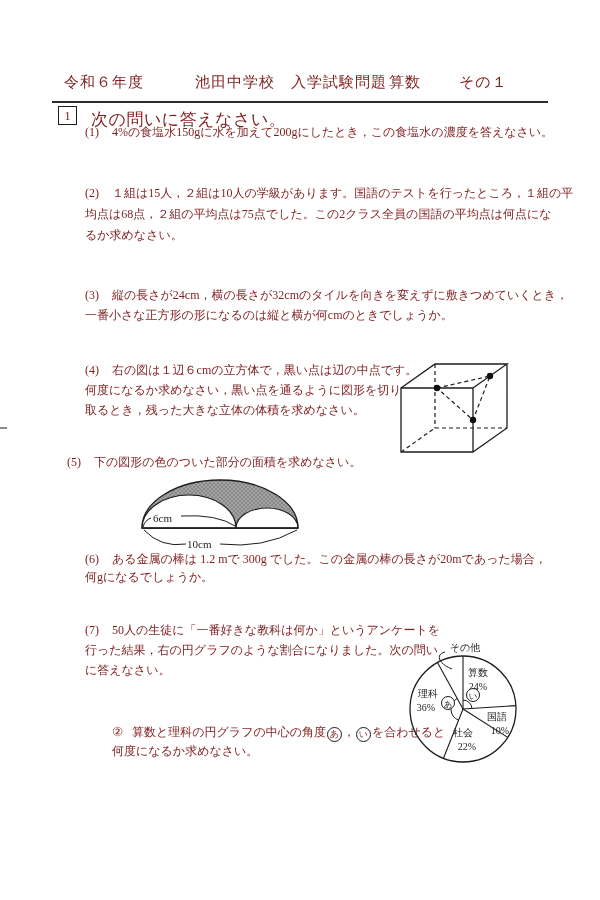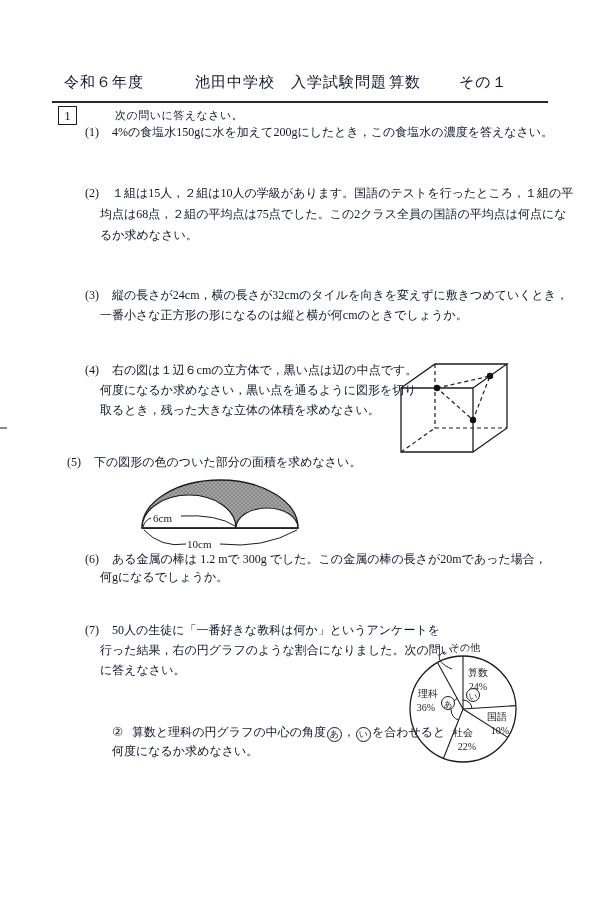--- a/index.html
+++ b/index.html
@@ -1,34 +1,34 @@
 <!DOCTYPE html>
 <html><head>
 <meta charset="utf-8">
 <style>
   html,body{margin:0;padding:0;background:#e8e8e8;}
   .page{
     position:relative;width:600px;height:900px;background:#ffffff;
-    font-family:"Liberation Serif","DejaVu Serif",serif;color:#0f172a;
+    font-family:"Liberation Serif","DejaVu Serif",serif;color:#7f1d1d;
     overflow:hidden;
   }
   .abs{position:absolute;}
   
   .hdr{font-size:15px;letter-spacing:1px;white-space:nowrap;}
   .rule{height:2px;background:#2a2a2a;}
   .qbox{
     width:17px;height:17px;border:1.6px solid #1c1c1c;
     font-size:13px;text-align:center;line-height:17px;
   }
-  .instr{font-size:11px;letter-spacing:.5px;white-space:nowrap;margin-left:24px;}
+  .instr{font-size:17px;letter-spacing:.5px;white-space:nowrap;}
   
   .problem{font-size:12px;white-space:nowrap;}
   .line{line-height:20px;white-space:nowrap;}
   .plabel{display:inline-block;min-width:27px;}
-  .cont{margin-left:15px;}
+  .cont{}
   .sublabel{display:inline-block;min-width:20px;font-size:12.5px;}
   .subcont{}
   .circled{
     display:inline-block;width:13px;height:13px;line-height:13px;
     border:1px solid #1c1c1c;border-radius:50%;text-align:center;
     font-size:9px;vertical-align:-1px;margin:0 1px;
   }
   
   svg{display:block;}
   .fig-line{stroke:#1c1c1c;stroke-width:1.3;fill:none;}

